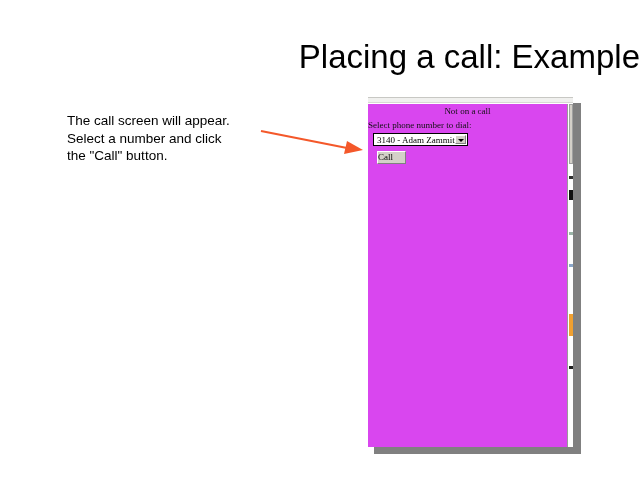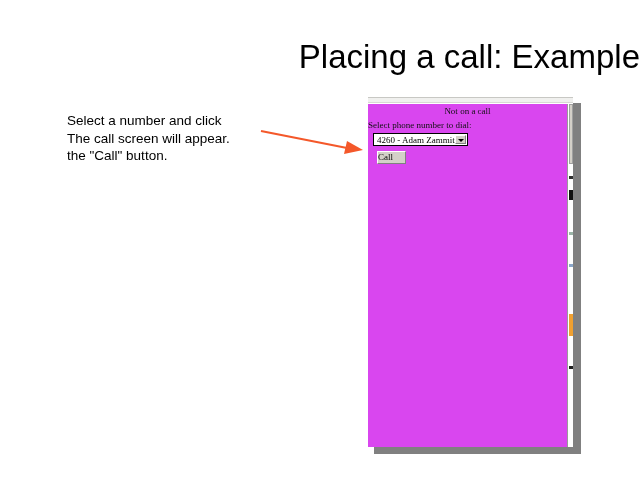--- a/index.html
+++ b/index.html
@@ -214,22 +214,22 @@
     width: 4px;
     height: 3px;
   }
 </style>
 </head>
 <body>
 
 <div id="slide-title">Placing a call: Example</div>
 
 <div id="body-text">
+  <div>The call screen will appear.</div>
   <div>Select a number and click</div>
-  <div>The call screen will appear.</div>
   <div>the "Call" button.</div>
 </div>
 
 <svg id="arrow-annotation" viewBox="0 0 115 38">
   <line x1="6" y1="9" x2="92" y2="26" stroke="#F4582A" stroke-width="2.2"></line>
   <polygon points="92,19 108,28 89,32" fill="#F4582A"></polygon>
 </svg>
 
 <div id="shadow-right"></div>
 <div id="shadow-bottom"></div>
@@ -238,21 +238,21 @@
 
   <div id="app-topbar"></div>
 
   <div id="app-content">
 
     <div id="call-status">Not on a call</div>
 
     <div id="dial-label">Select phone number to dial:</div>
 
     <div id="phone-select">
-      <span id="phone-select-value">4260 - Adam Zammit</span>
+      <span id="phone-select-value">3140 - Adam Zammit</span>
       <span id="phone-select-arrow">
         <span class="caret"></span>
       </span>
     </div>
 
     <div id="call-button">Call</div>
 
   </div>
 
   <div id="app-scrollbar">

